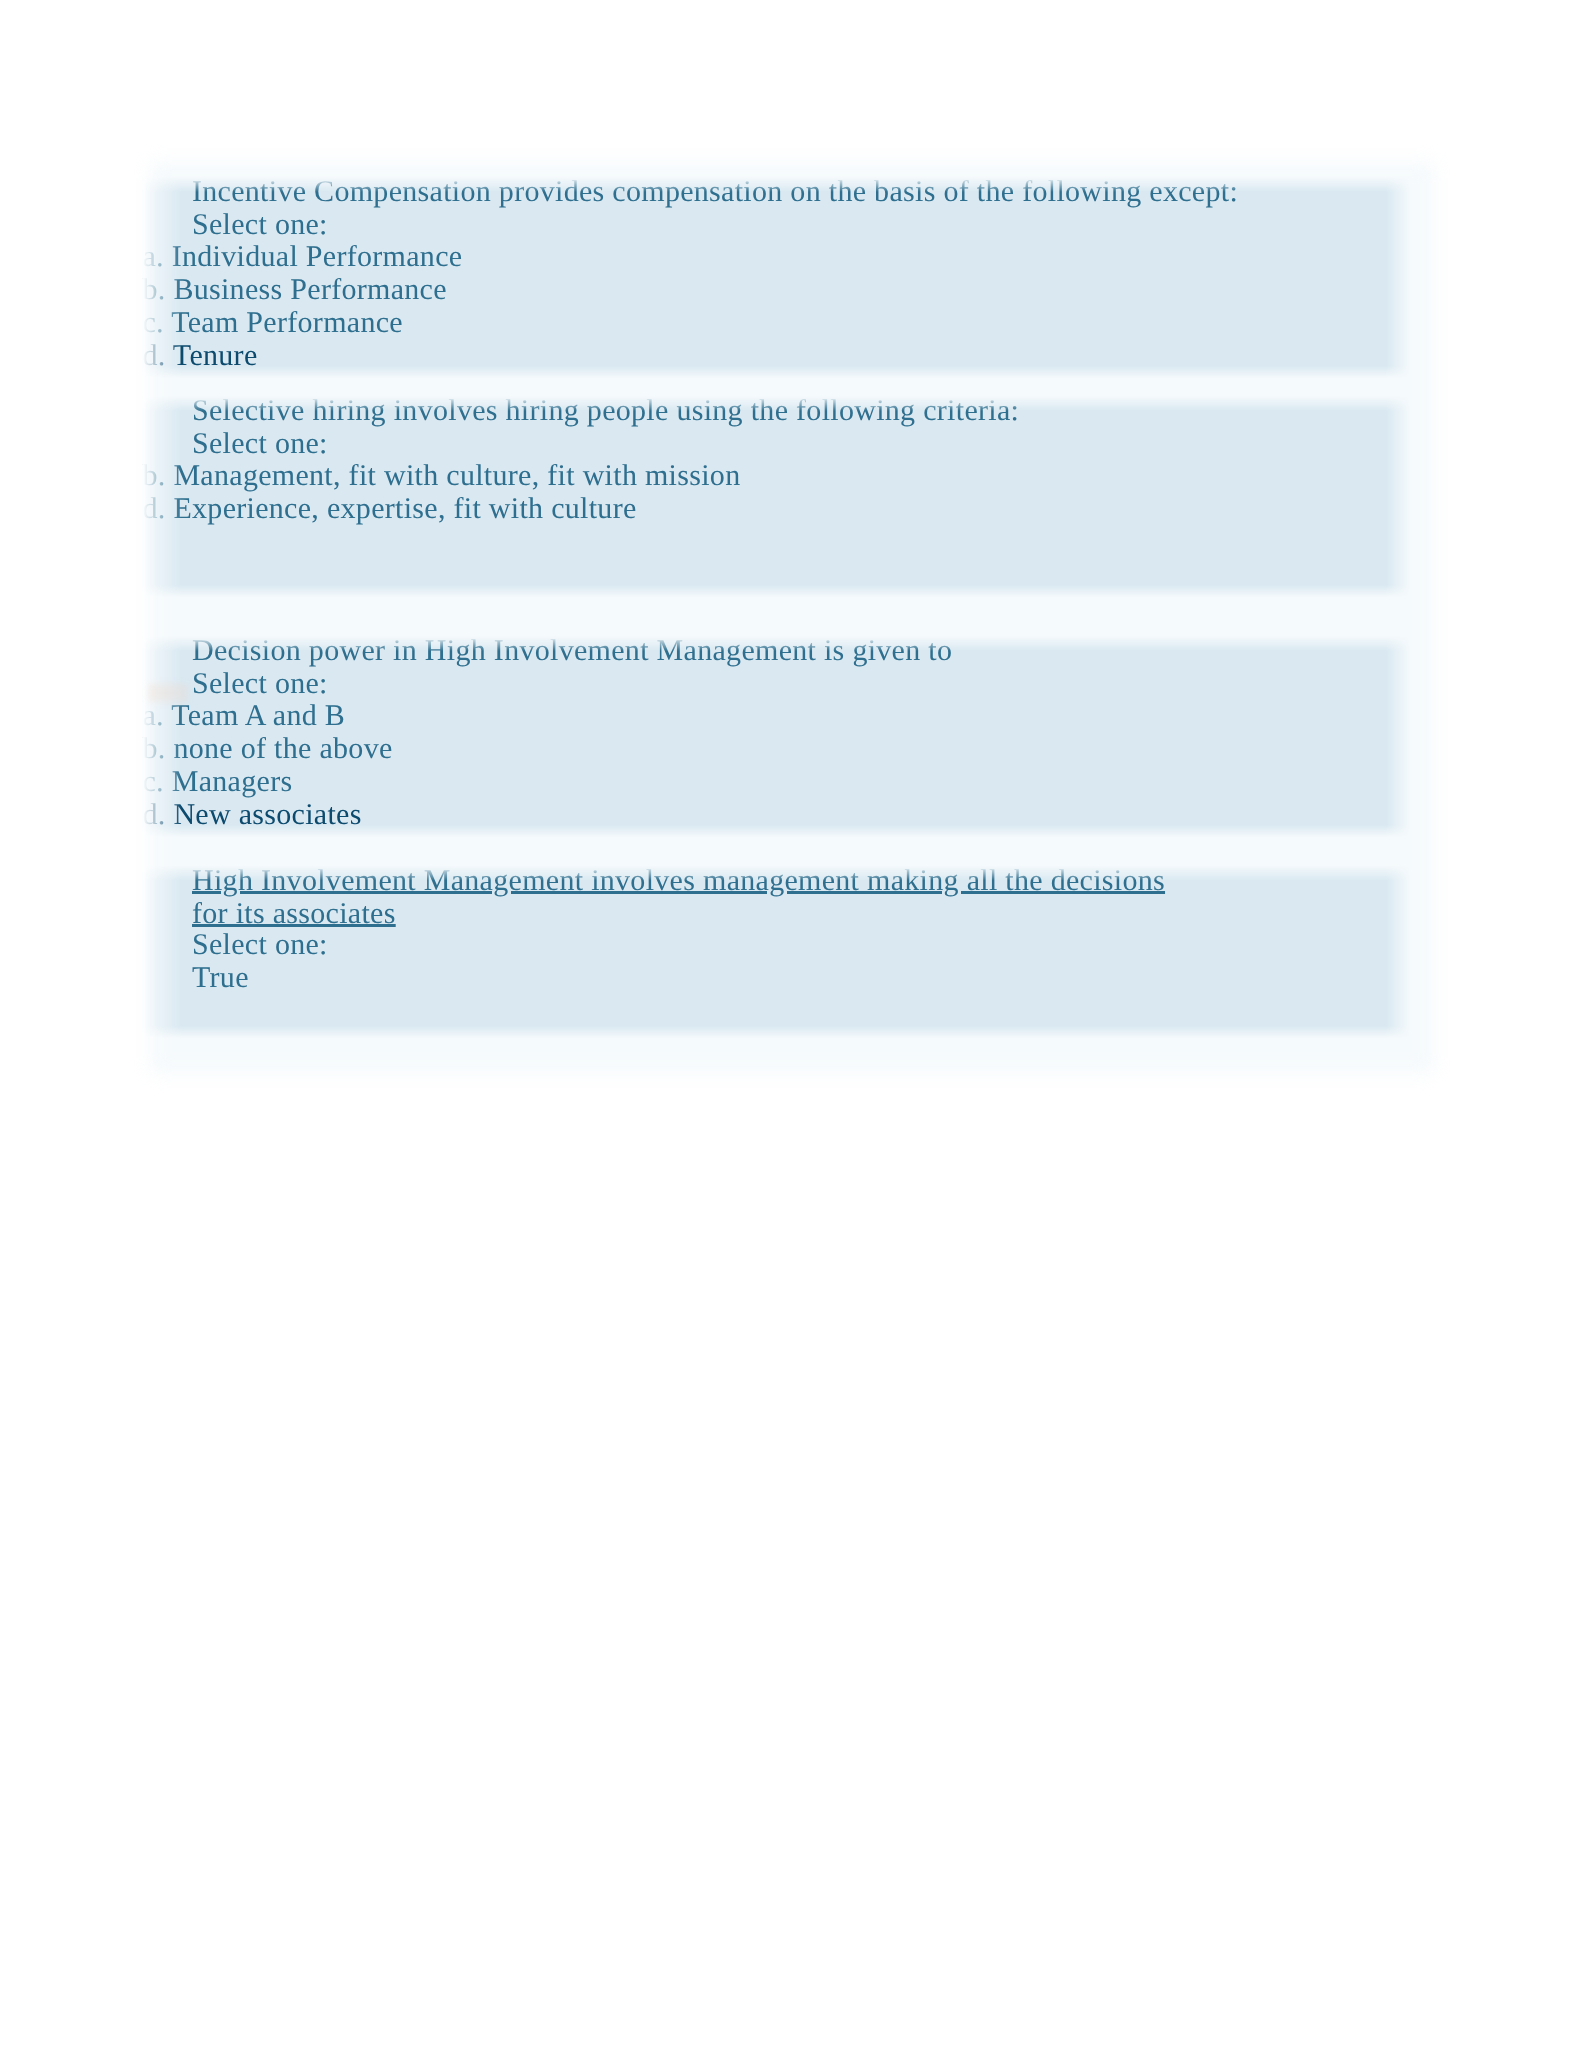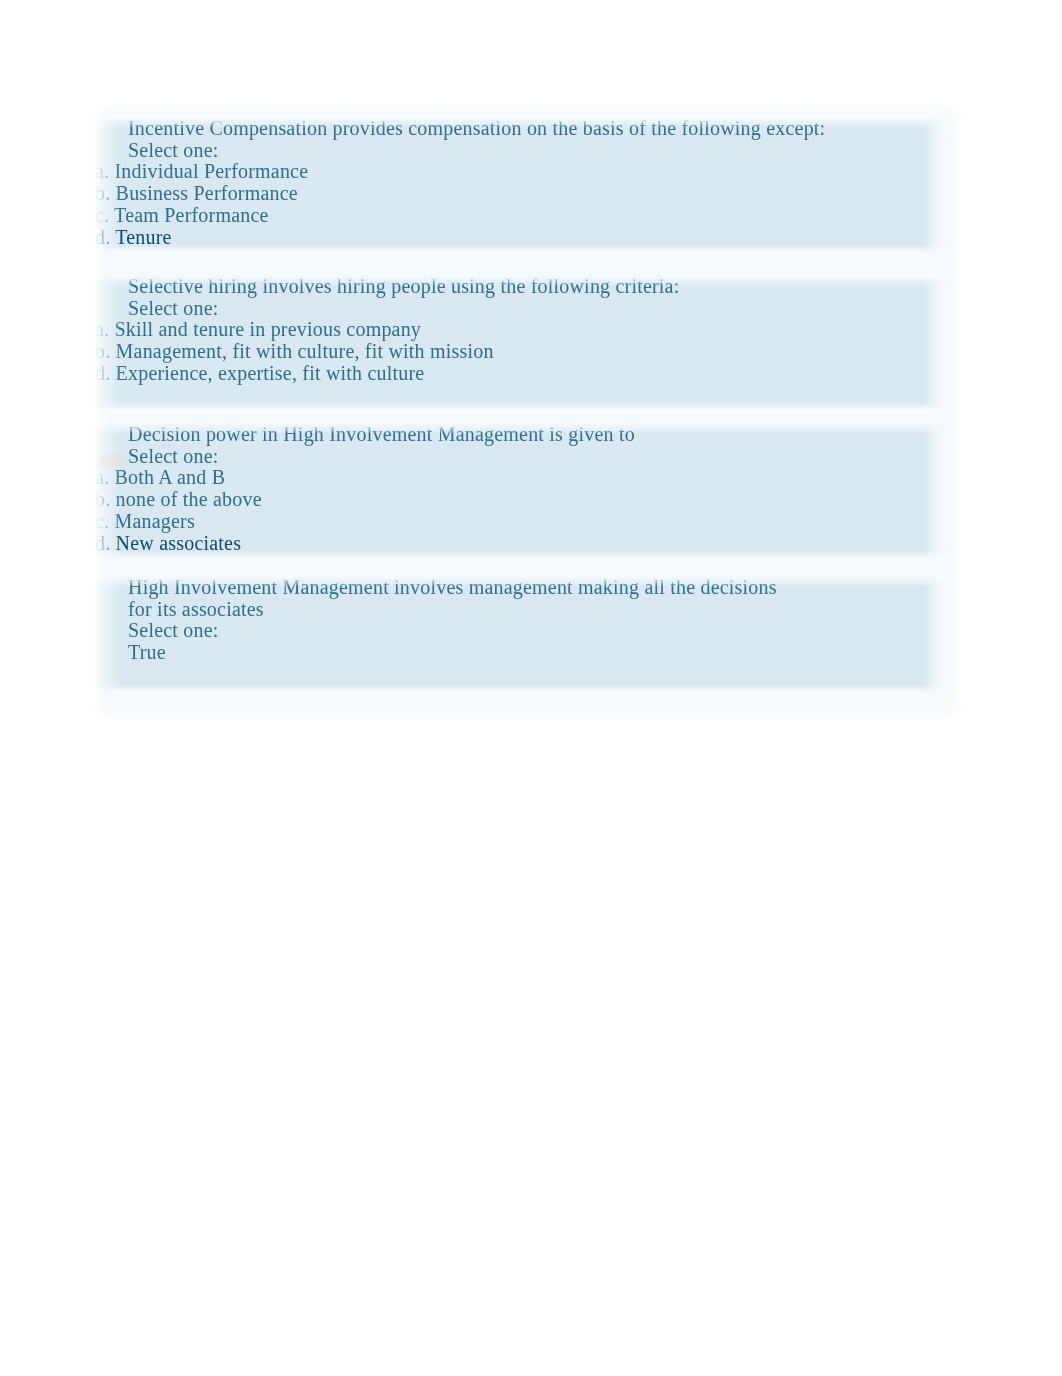--- a/index.html
+++ b/index.html
@@ -55,21 +55,21 @@
       linear-gradient(to right, rgba(0,0,0,0) 0px, rgba(0,0,0,1) 26px, rgba(0,0,0,1) calc(100% - 16px), rgba(0,0,0,0) 100%),
       linear-gradient(to bottom, rgba(0,0,0,0) 0px, rgba(0,0,0,1) 10px, rgba(0,0,0,1) calc(100% - 8px), rgba(0,0,0,0) 100%);
     -webkit-mask-composite: source-in;
     mask-image:
       linear-gradient(to right, rgba(0,0,0,0) 0px, rgba(0,0,0,1) 26px, rgba(0,0,0,1) calc(100% - 16px), rgba(0,0,0,0) 100%),
       linear-gradient(to bottom, rgba(0,0,0,0) 0px, rgba(0,0,0,1) 10px, rgba(0,0,0,1) calc(100% - 8px), rgba(0,0,0,0) 100%);
     mask-composite: intersect;
   }
 
   .qb-1 { top: 118px;  height: 134px; }
-  .qb-2 { top: 276px;  height: 134px; }
+  .qb-2 { top: 264px;  height: 134px; }
   .qb-3 { top: 424px;  height: 134px; }
   .qb-4 { top: 577px;  height: 115px; }
 
   .q-lines {
     position: absolute;
     left: 0;
     top: 0;
     width: 845px;
   }
 
@@ -84,20 +84,21 @@
   
   .q-line.indent { padding-left: 33px; }
   .q-line.flush  { padding-left: 0px; }
 
   .q-line.answer-selected { color: #0c4a6e; }
 
   .q-text-wrap {
     white-space: normal;
     padding-left: 33px;
     width: 660px;
+    text-decoration: underline;
   }
 
   
   #artifact-block3 {
     position: absolute;
     left: 99px;
     top: 456px;
     width: 26px;
     height: 12px;
     background: #f2d8c8;
@@ -123,31 +124,30 @@
         <div class="q-line flush">b. Business Performance</div>
         <div class="q-line flush">c. Team Performance</div>
         <div class="q-line flush answer-selected">d. Tenure</div>
       </div>
     </div>
 
     <div class="question-block qb-2">
       <div class="q-lines">
         <div class="q-line indent">Selective hiring involves hiring people using the following criteria:</div>
         <div class="q-line indent">Select one:</div>
-        <div class="q-line flush">a. Skill and tenure in previous company</div>
         <div class="q-line flush">b. Management, fit with culture, fit with mission</div>
         <div class="q-line flush">d. Experience, expertise, fit with culture</div>
       </div>
     </div>
 
     <div class="question-block qb-3">
       <div class="q-lines">
         <div class="q-line indent">Decision power in High Involvement Management is given to</div>
         <div class="q-line indent">Select one:</div>
-        <div class="q-line flush">a. Both A and B</div>
+        <div class="q-line flush">a. Team A and B</div>
         <div class="q-line flush">b. none of the above</div>
         <div class="q-line flush">c. Managers</div>
         <div class="q-line flush answer-selected">d. New associates</div>
       </div>
     </div>
 
     <div class="question-block qb-4">
       <div class="q-lines">
         <div class="q-line q-text-wrap">High Involvement Management involves management making all the decisions for its associates</div>
         <div class="q-line indent">Select one:</div>

